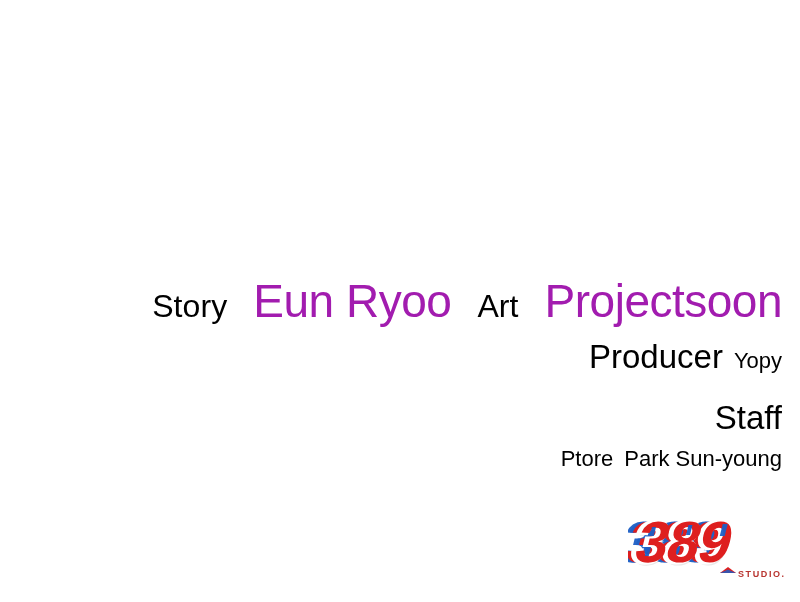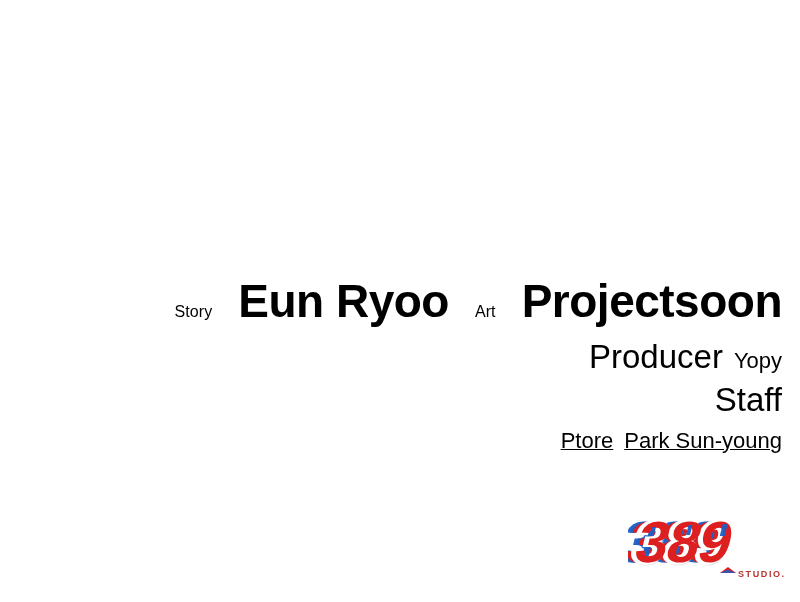--- a/index.html
+++ b/index.html
@@ -36,30 +36,30 @@
     display: block;
     white-space: nowrap;
     line-height: 1.0;
   }
 
   .credit-line + .credit-line {
     margin-top: 10px;
   }
 
   .role {
-    font-size: 16px;
+    font-size: 32px;
     font-weight: 400;
     color: #000000;
     letter-spacing: 0.1px;
   }
 
   .name {
     font-size: 46px;
-    font-weight: 700;
-    color: #000000;
+    font-weight: 400;
+    color: #a21caf;
     letter-spacing: -0.5px;
   }
 
   .gap-sm { display: inline-block; width: 11px; }
   .gap-md { display: inline-block; width: 26px; }
 
   
   #line-story-art { line-height: 1.0; }
 
   
@@ -71,32 +71,31 @@
     font-size: 33px;
     font-weight: 400;
   }
   #line-producer .name-small {
     font-size: 22px;
     font-weight: 400;
   }
 
   
   #line-staff {
-    margin-top: 10px;
+    margin-top: 28px;
     padding-left: 24px;
   }
   #line-staff .heading {
     font-size: 33px;
     font-weight: 400;
   }
 
   
   #line-ptore {
     margin-top: 14px;
-    text-decoration: underline;
   }
   #line-ptore .role-sm,
   #line-ptore .name-sm {
     font-size: 22px;
     font-weight: 400;
   }
 
   
   #studio-logo {
     position: absolute;

